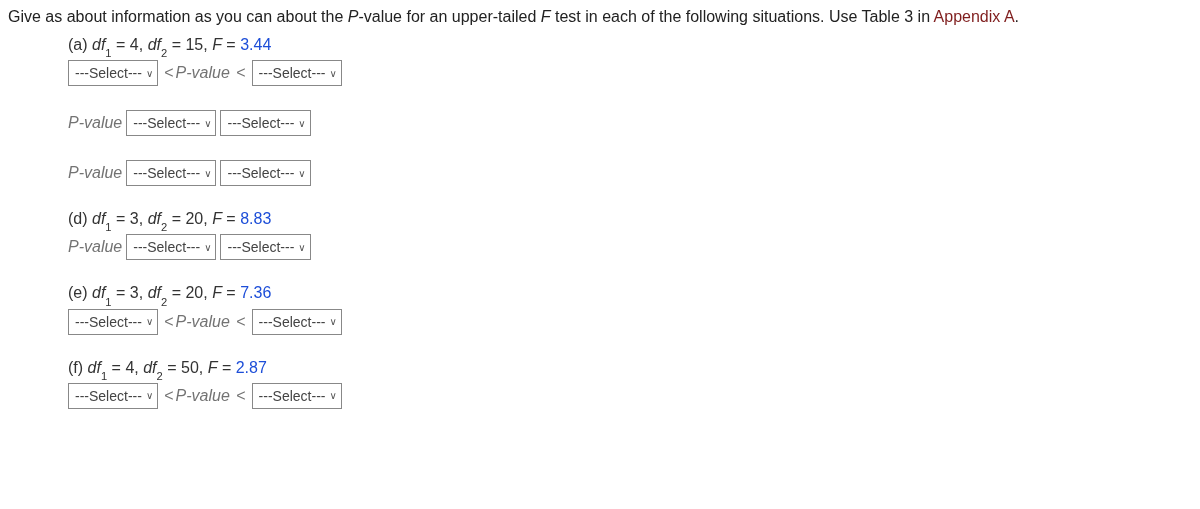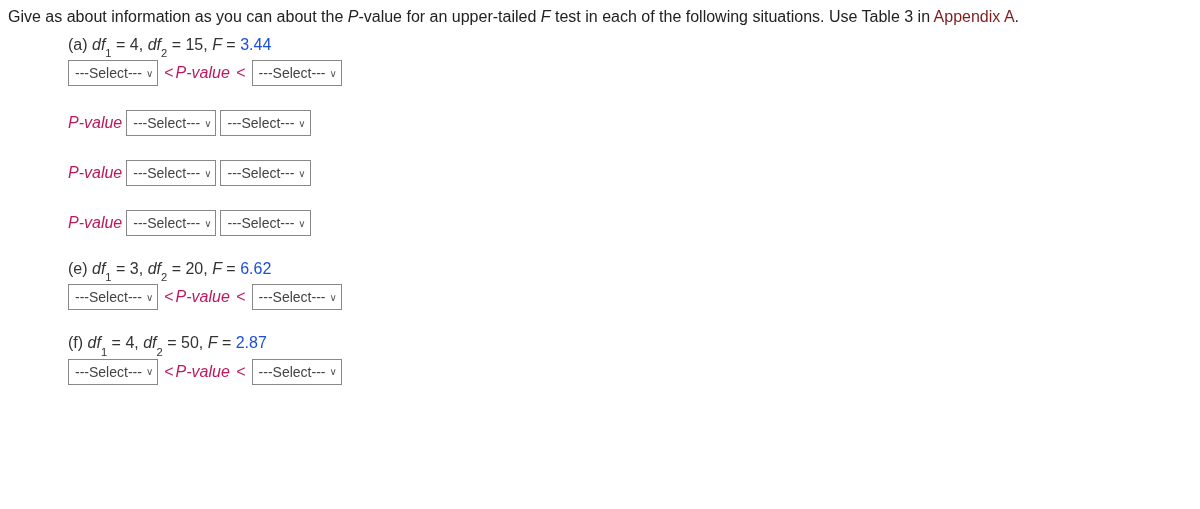--- a/index.html
+++ b/index.html
@@ -55,21 +55,21 @@
       height: 20px;
     }
     .chevron {
       font-size: 10px;
       color: #555;
     }
     .ital {
       font-style: italic;
     }
     .static-label {
-      color: #be185d;
+      color: #737373;
     }
     .lt {
       padding: 0 2px;
     }
   </style>
 </head>
 <body>
 
 <div class="intro">
   <span>Give as about information as you can about the </span><span class="ital">P</span><span>-value for an upper-tailed </span><span class="ital">F</span><span> test in each of the following situations. Use Table 3 in </span><span class="appendix-link">Appendix A</span><span>.</span>
@@ -121,41 +121,49 @@
         <span class="chevron">∨</span>
       </div>
       <div class="select-box">
         <span>---Select---</span>
         <span class="chevron">∨</span>
       </div>
     </div>
   </div>
 
   <div class="problem">
+    <div class="problem-statement">
+      <span>(d)</span>
+      <span class="ital">df</span><span class="sub">1</span>
+      = <span>3</span>,
+      <span class="ital">df</span><span class="sub">2</span>
+      = <span>20</span>,
+      <span class="ital">F</span> = <span class="fval">8.83</span>
+    </div>
     <div class="answer-row">
       <span class="ital static-label">P-value</span>
       <div class="select-box">
         <span>---Select---</span>
         <span class="chevron">∨</span>
       </div>
       <div class="select-box">
         <span>---Select---</span>
         <span class="chevron">∨</span>
       </div>
     </div>
   </div>
 
   <div class="problem">
     <div class="problem-statement">
       <span>(e)</span>
       <span class="ital">df</span><span class="sub">1</span>
       = <span>3</span>,
       <span class="ital">df</span><span class="sub">2</span>
       = <span>20</span>,
-      <span class="ital">F</span> = <span class="fval">6.62</span>
+      <span class="ital">F</span> = <span class="fval">7.36</span>
     </div>
     <div class="answer-row">
       <div class="select-box">
         <span>---Select---</span>
         <span class="chevron">∨</span>
       </div>
       <span class="static-label"><span class="lt">&lt;</span><span class="ital">P-value</span><span class="lt"> &lt;</span></span>
       <div class="select-box">
         <span>---Select---</span>
         <span class="chevron">∨</span>

